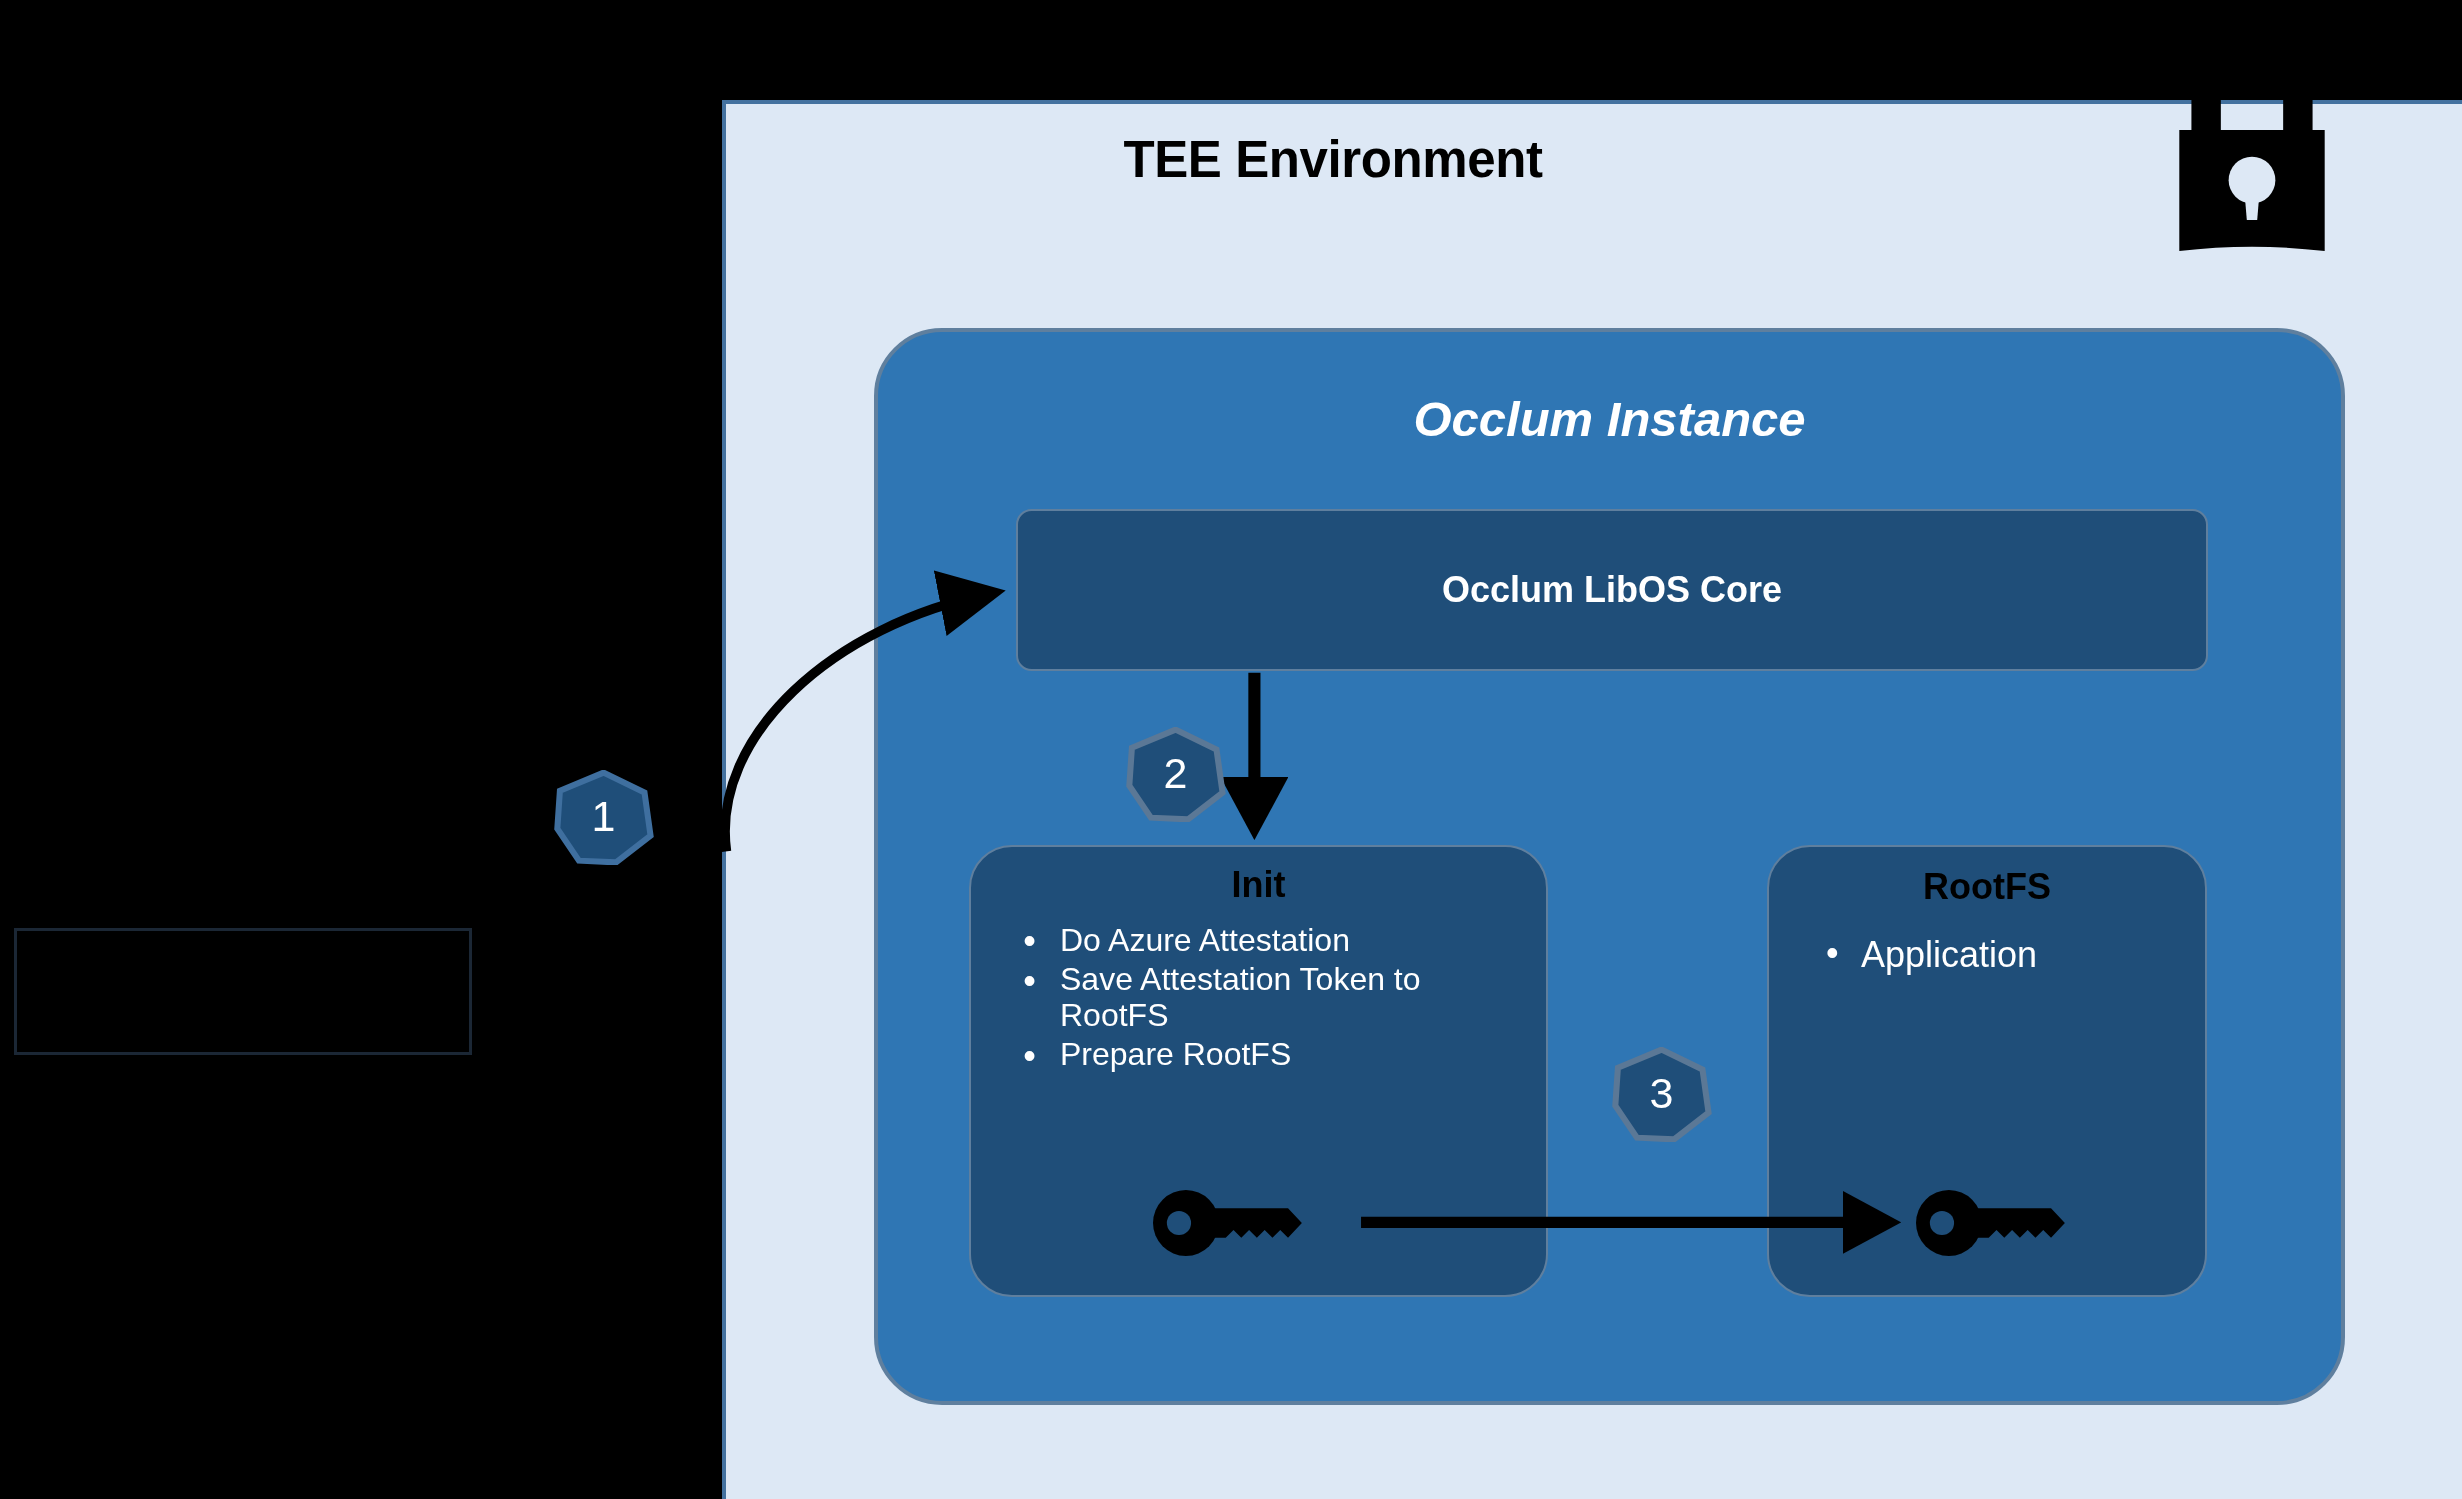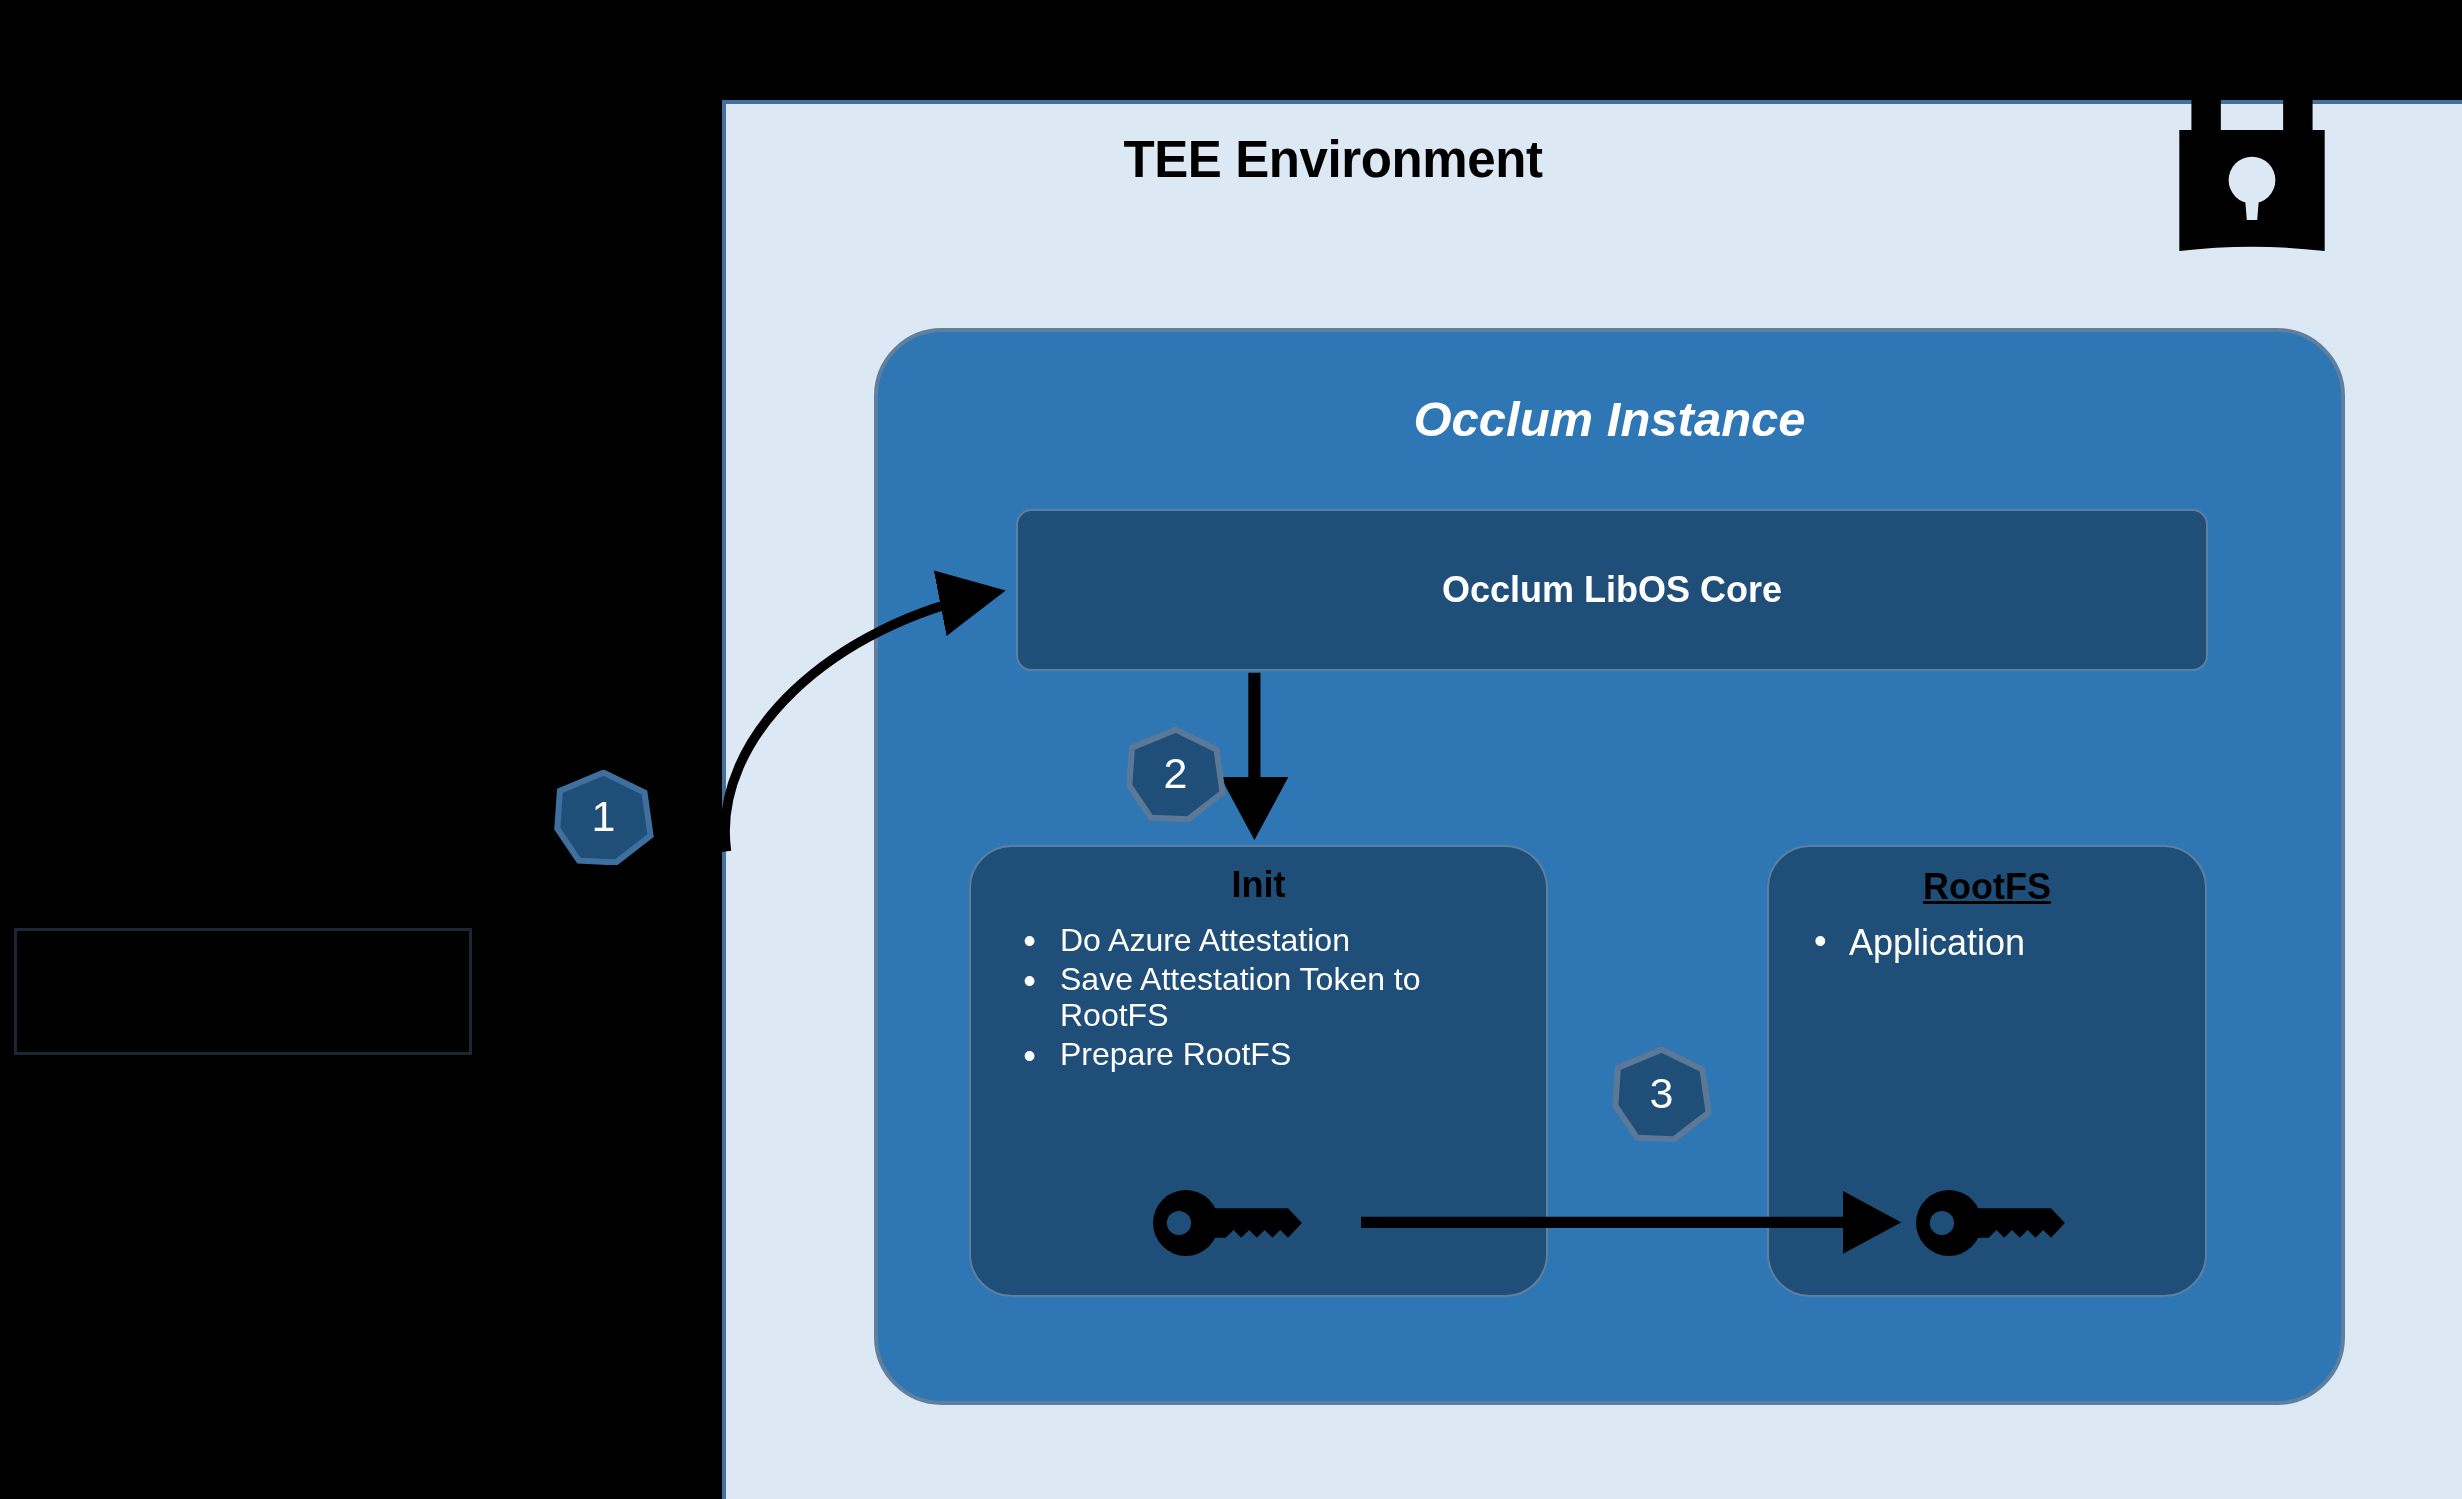--- a/index.html
+++ b/index.html
@@ -168,28 +168,27 @@
   }
   #rootfs-title {
     position: absolute;
     left: 0;
     right: 0;
     top: 19px;
     text-align: center;
     font-size: 36px;
     font-weight: bold;
     color: #000000;
-    text-decoration: underline;
   }
   #rootfs-bullets {
     position: absolute;
     left: 26px;
     top: 76px;
     width: 390px;
-    margin: 0;
+    margin: 12px;
     padding: 0;
     list-style: none;
   }
   #rootfs-bullets li {
     position: relative;
     padding-left: 54px;
     font-size: 36px;
     line-height: 1.12;
     color: #ffffff;
   }

